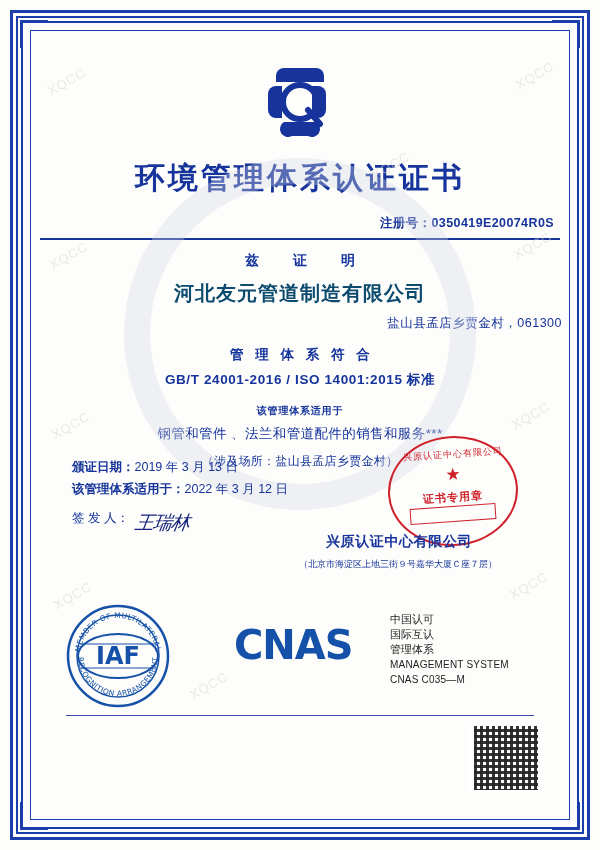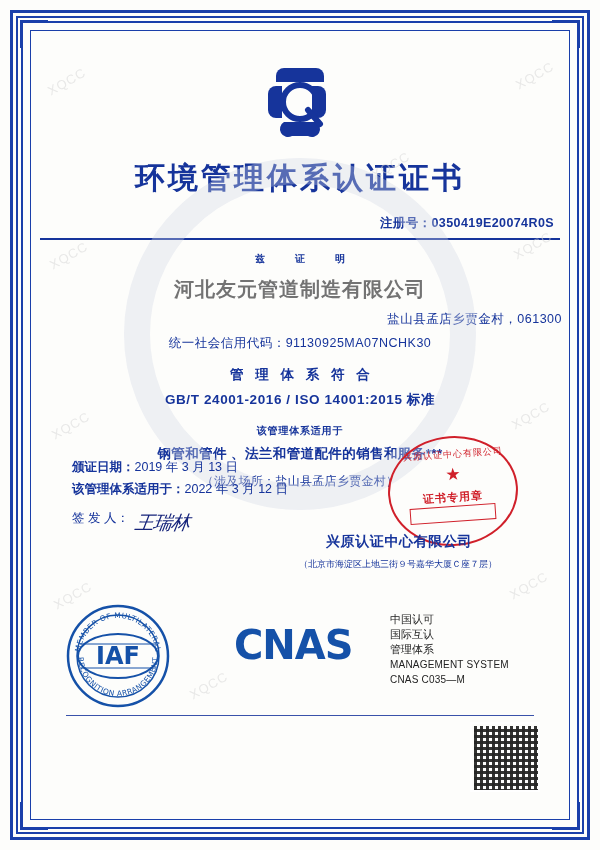--- a/index.html
+++ b/index.html
@@ -94,31 +94,31 @@
     color:#16349b;
     font-weight:bold;
     letter-spacing:.4px;
   }
   .blue-rule{
     height:2px;background:#16349b;margin:6px 2px 0 2px;
   }
   .zsm{
     text-align:center;
     margin-top:12px;
-    font-size:10px;
+    font-size:14px;
     color:#16349b;
     font-weight:bold;
     letter-spacing:10px;
     text-indent:10px;
   }
   .company{
     text-align:center;
     margin-top:10px;
     font-size:20px;
-    color:#737373;
+    color:#0c4a6e;
     font-weight:bold;
     letter-spacing:1px;
   }
   .addr{
     text-align:right;
     margin-top:8px;
     font-size:12.5px;
     color:#16349b;
     letter-spacing:.5px;
   }
@@ -152,21 +152,21 @@
     font-size:10px;
     color:#16349b;
     font-weight:bold;
     letter-spacing:.8px;
   }
   .scope{
     text-align:center;
     margin-top:7px;
     font-size:13.5px;
     color:#16349b;
-    font-weight:bold;
+    font-weight:normal;
     letter-spacing:.4px;
   }
   .site{
     text-align:center;
     margin-top:10px;
     font-size:12px;
     color:#16349b;
     letter-spacing:.3px;
   }
 
@@ -344,23 +344,20 @@
     <h1 class="title">环境管理体系认证证书</h1>
 
     <div class="regline">
       <span>注册号：</span><span>0350419E20074R0S</span>
     </div>
     <div class="blue-rule"></div>
 
     <div class="zsm">兹　证　明</div>
     <div class="company">河北友元管道制造有限公司</div>
     <div class="addr">盐山县孟店乡贾金村，061300</div>
-    <div class="credit">
-      <span>统一社会信用代码：</span><span>91130925MA07NCHK30</span>
-    </div>
 
     <div class="sysok">管 理 体 系 符 合</div>
     <div class="standard">GB/T 24001-2016 / ISO 14001:2015 标准</div>
 
     <div class="scope-lead">该管理体系适用于</div>
     <div class="scope">钢管和管件 、法兰和管道配件的销售和服务***</div>
     <div class="site">（涉及场所：盐山县孟店乡贾金村）</div>
 
     <div class="dates">
       <div>

